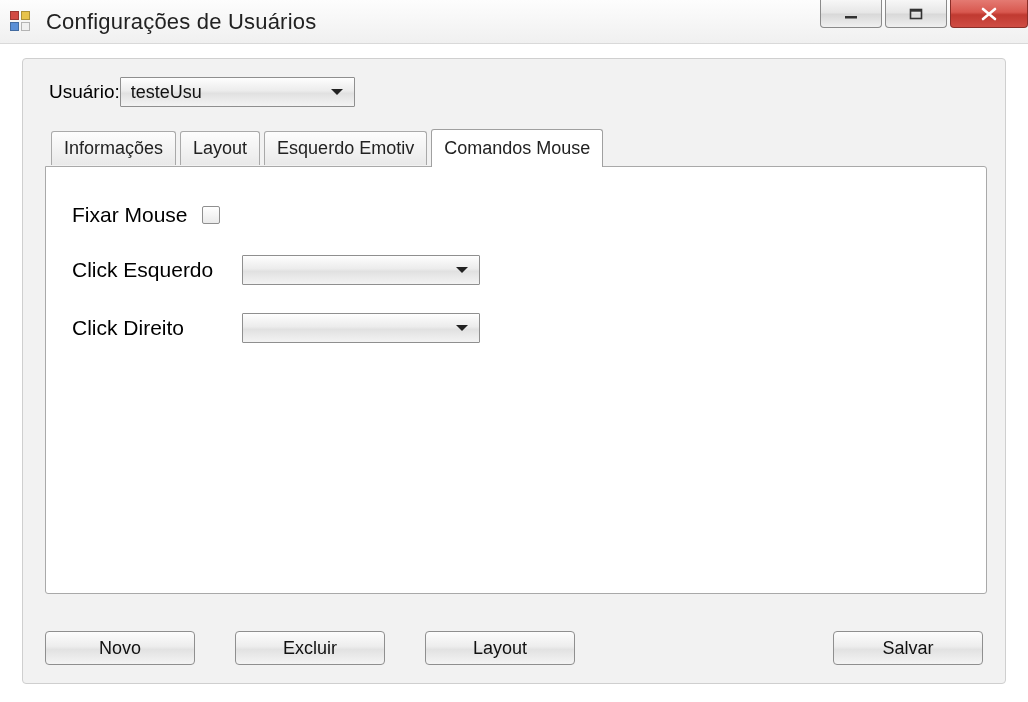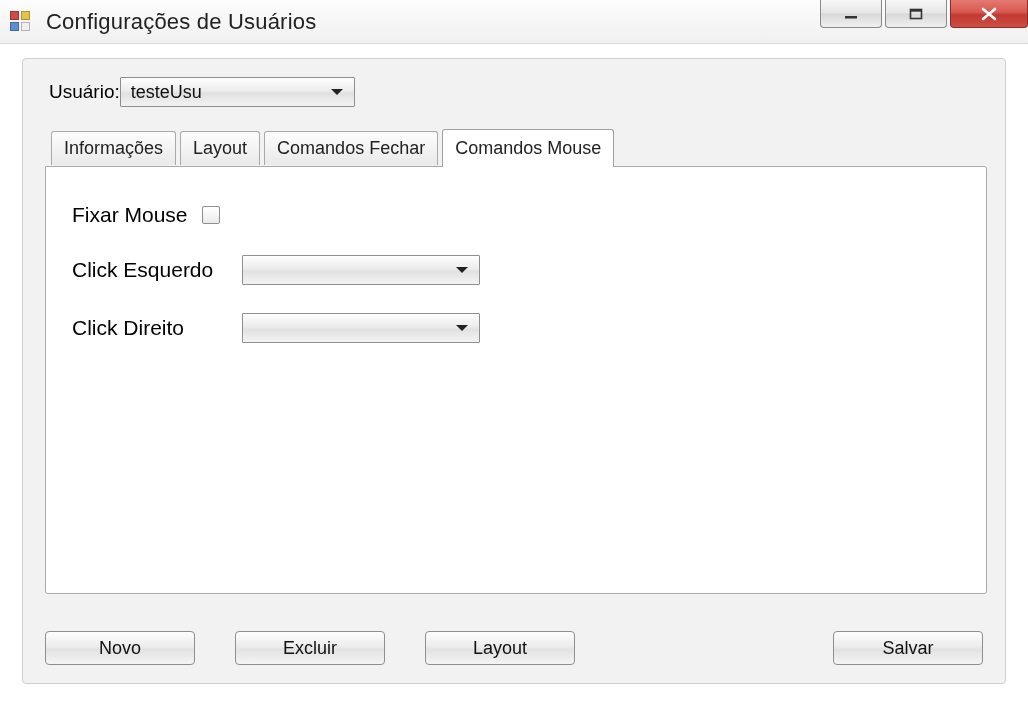--- a/index.html
+++ b/index.html
@@ -241,21 +241,21 @@
     </div>
 
     <div class="tabs">
       <div class="tab">
         <span>Informações</span>
       </div>
       <div class="tab">
         <span>Layout</span>
       </div>
       <div class="tab">
-        <span>Comandos Fechar</span>
+        <span>Esquerdo Emotiv</span>
       </div>
       <div class="tab active">
         <span>Comandos Mouse</span>
       </div>
     </div>
 
     <div class="tab-body">
 
       <div class="form-row">
         <span class="flabel" style="width:130px">Fixar Mouse</span>

